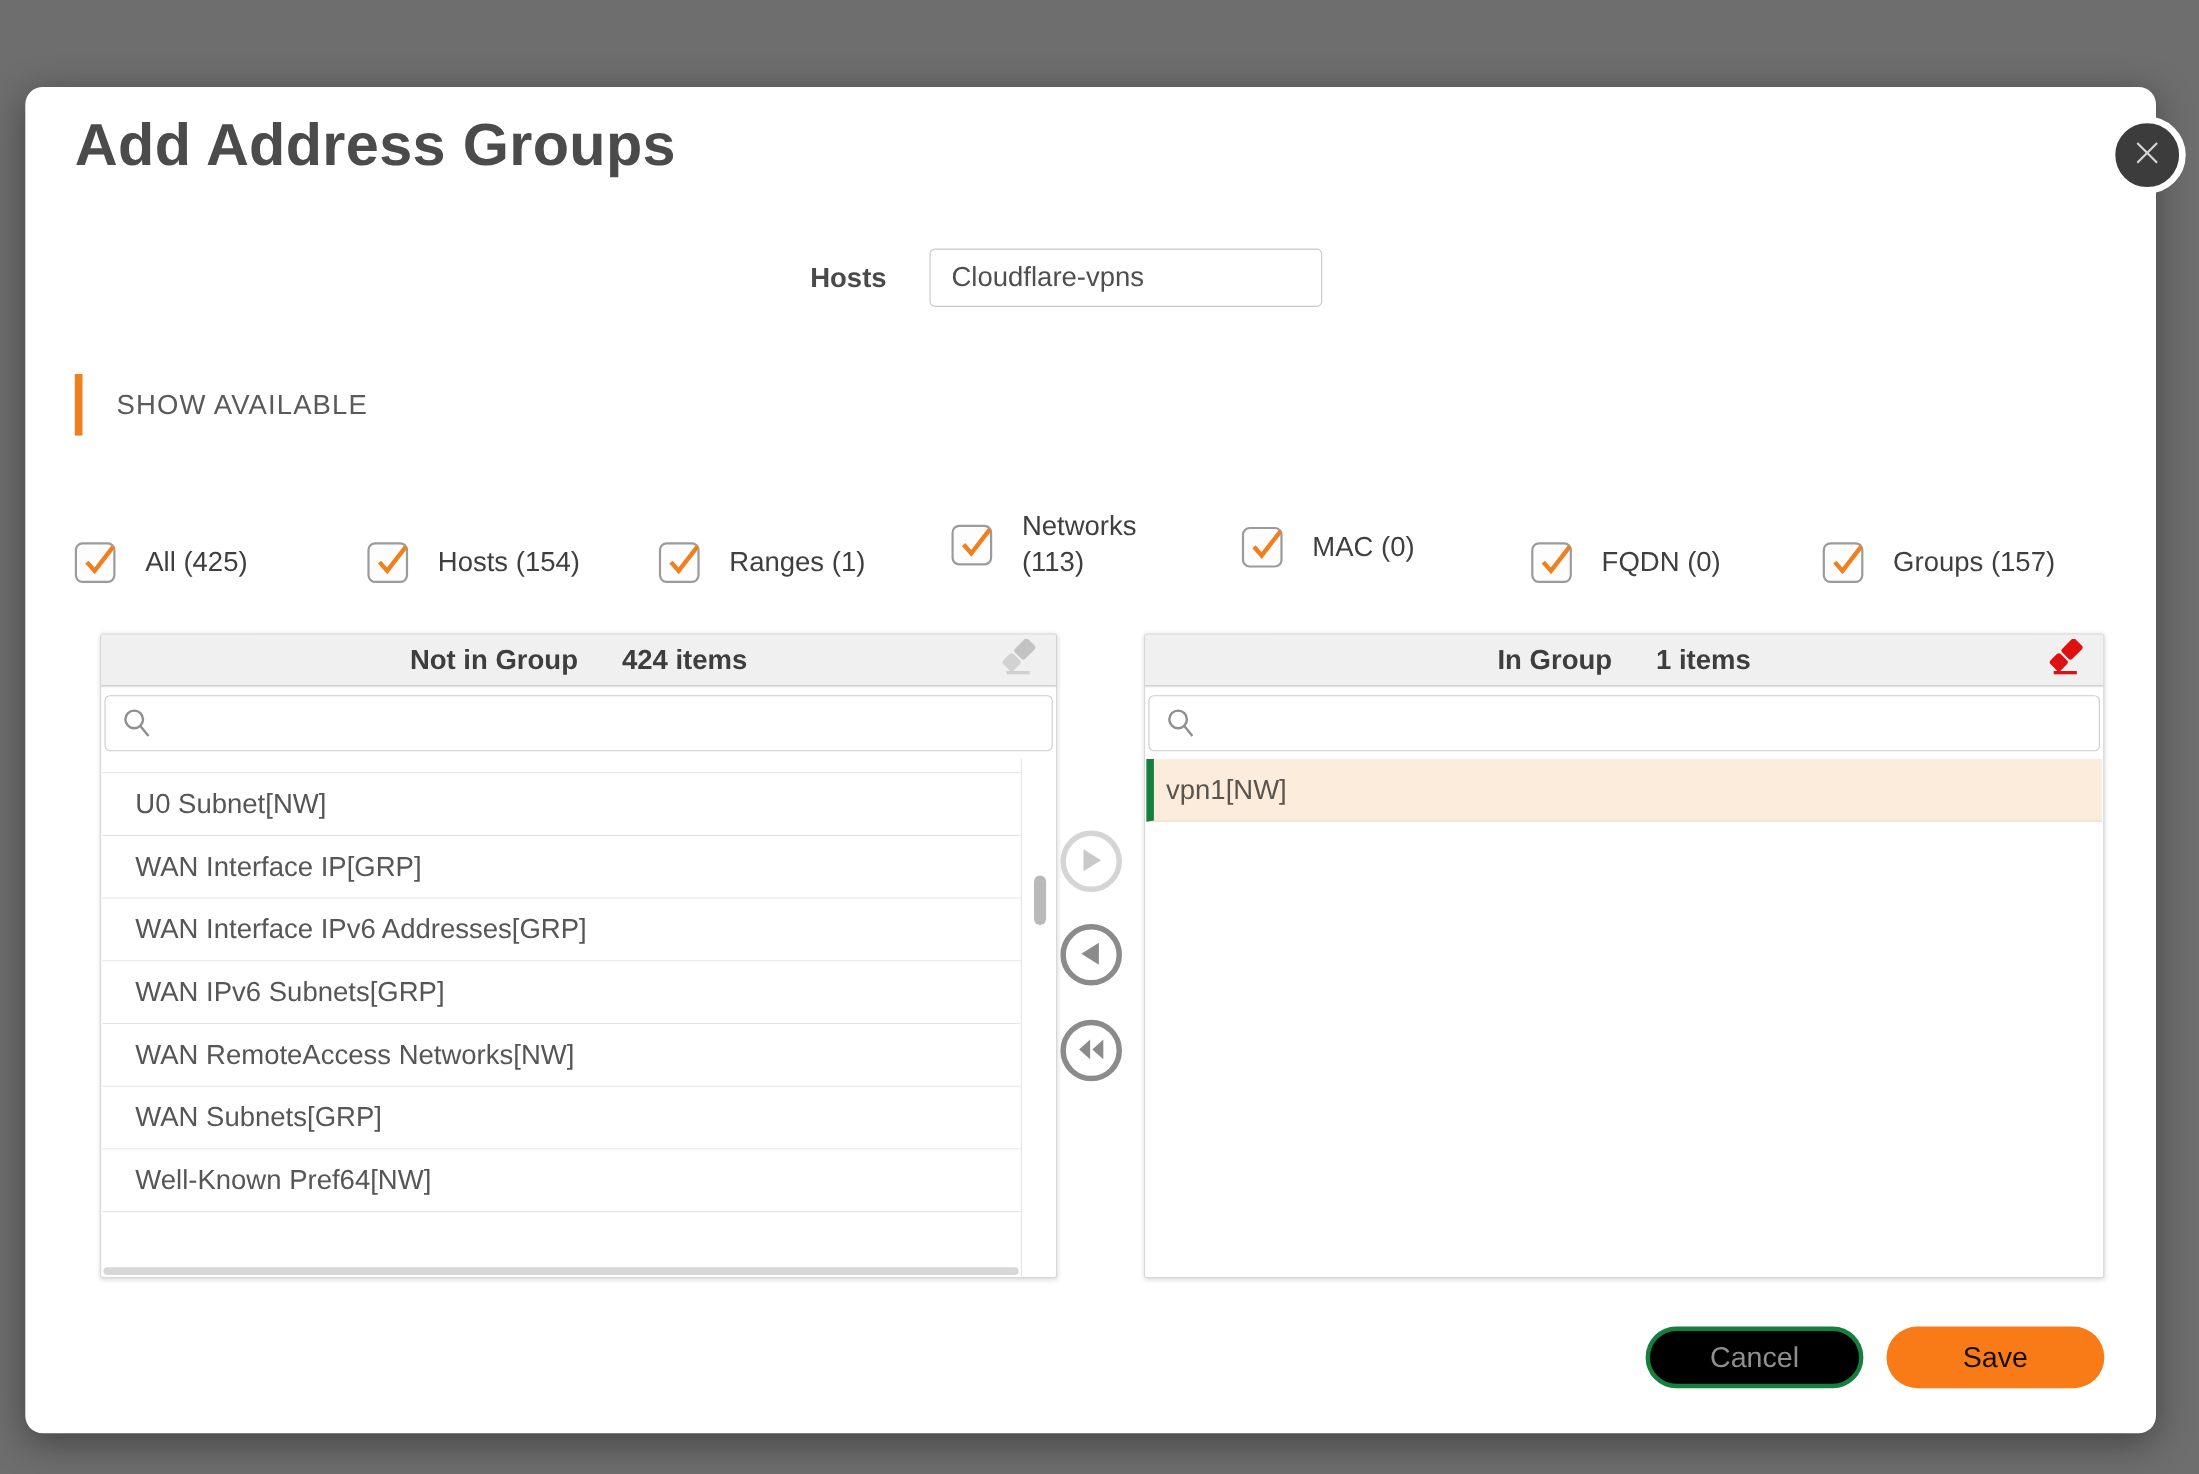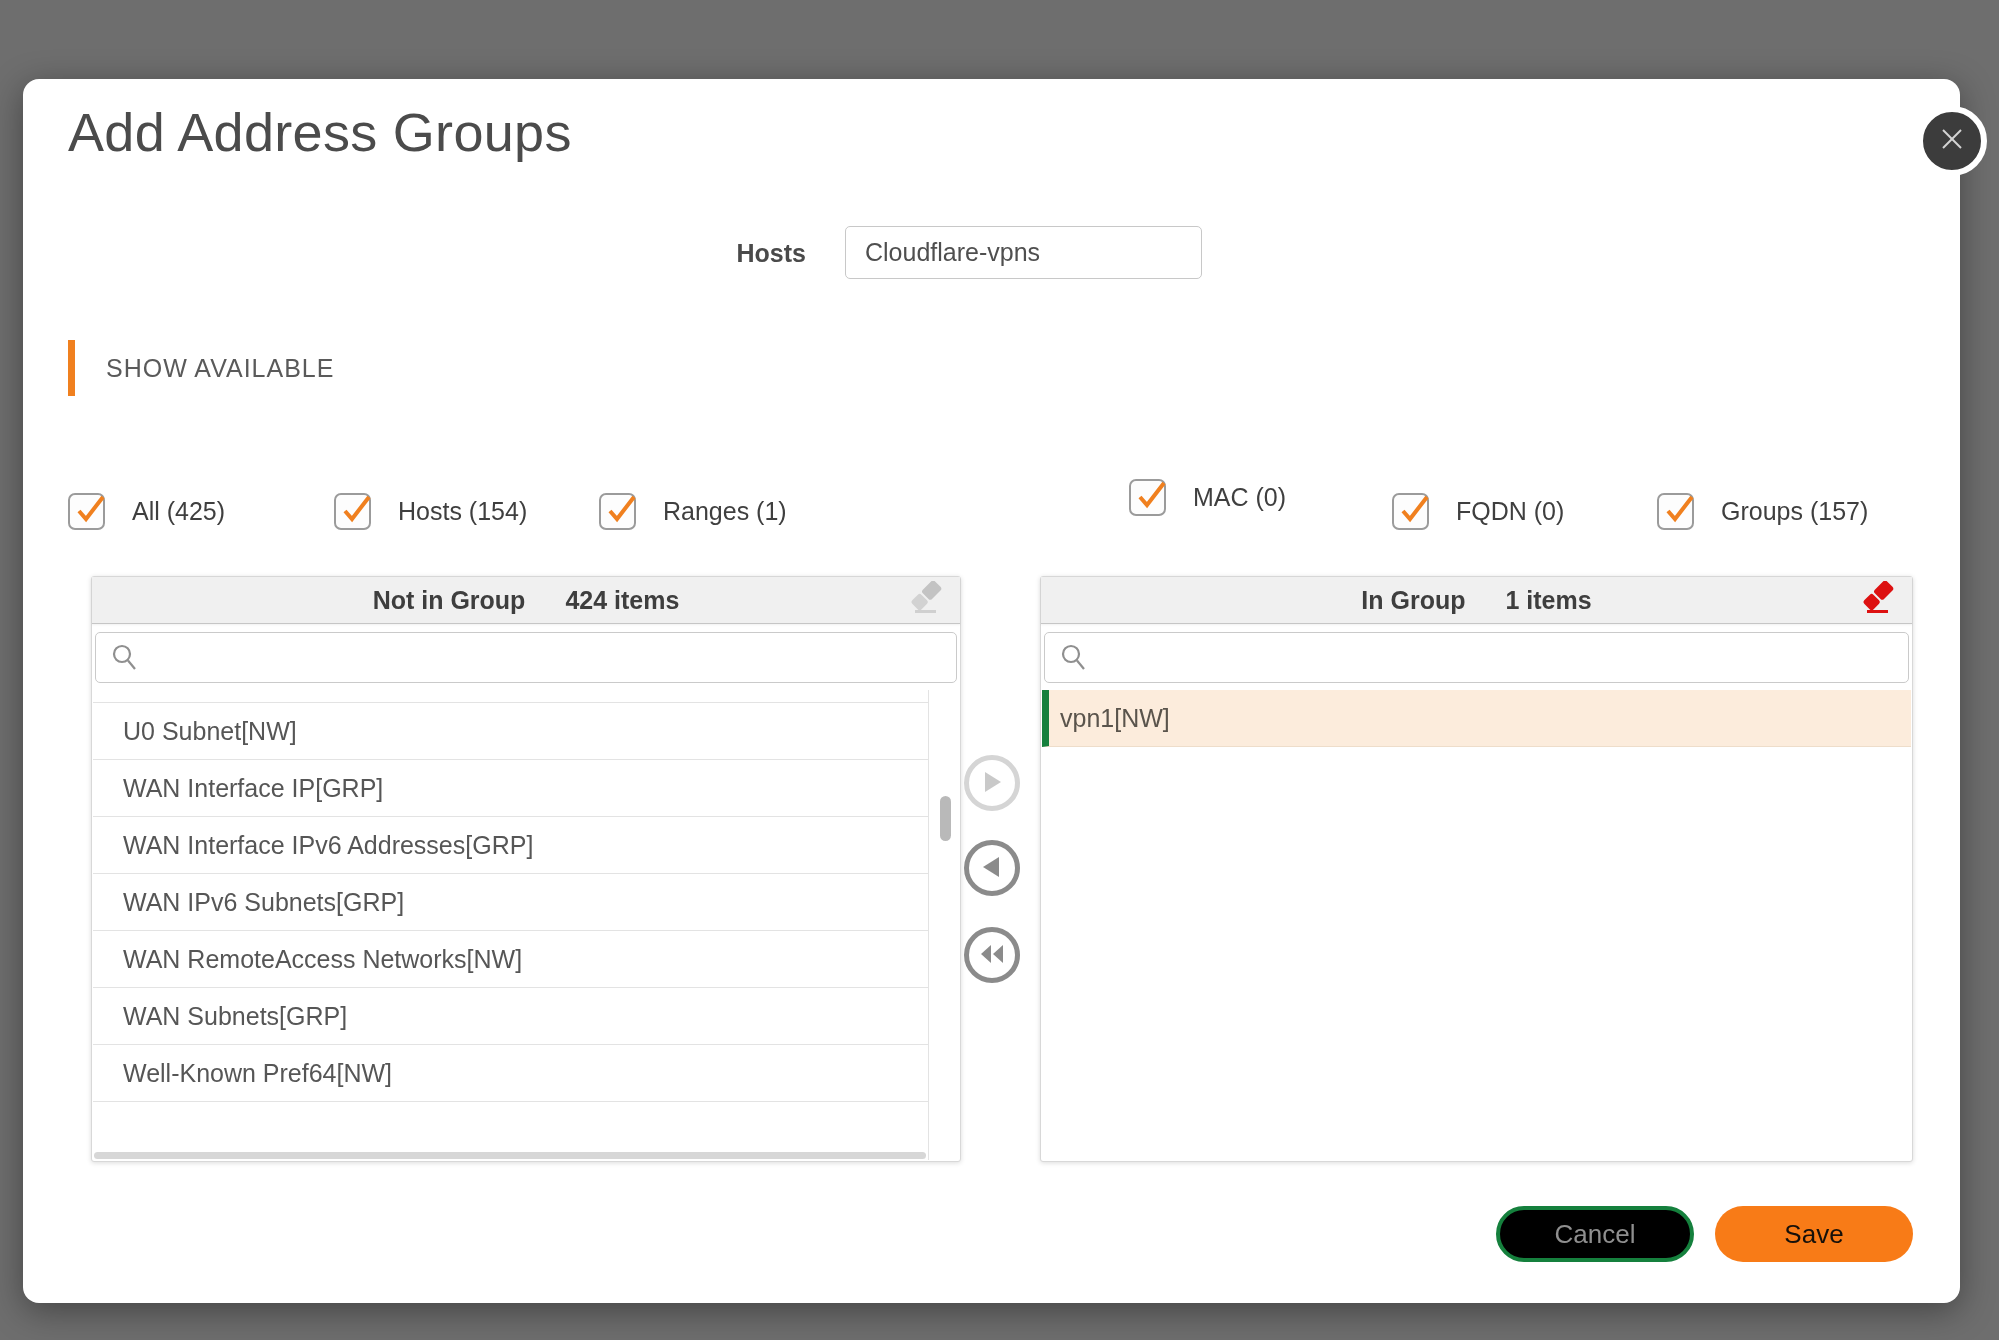--- a/index.html
+++ b/index.html
@@ -1,20 +1,20 @@
 <!DOCTYPE html>
 <html><head>
 <meta charset="utf-8">
 <style>
   html,body{margin:0;padding:0;background:#6e6e6e;}
   .screen{position:relative;width:1999px;height:1340px;background:#6e6e6e;overflow:hidden;
           font-family:"Liberation Sans",sans-serif;}
   .modal{position:absolute;left:23px;top:79px;width:1937px;height:1224px;background:#fff;
          border-radius:16px;box-shadow:0 8px 34px rgba(0,0,0,.38);}
-  .title{position:absolute;left:45px;top:22px;font-size:54px;font-weight:400;color:#4b4b4b;letter-spacing:.3px;}
+  .title{position:absolute;left:45px;top:22px;font-size:54px;font-weight:700;color:#4b4b4b;letter-spacing:.3px;}
   .close-btn{position:absolute;left:1894px;top:27px;width:58px;height:58px;border-radius:50%;
              background:#3c3c3c;border:6px solid #ffffff;display:flex;align-items:center;justify-content:center;cursor:pointer;}
   .name-label{position:absolute;left:640px;top:160px;width:143px;text-align:right;
               font-size:25px;font-weight:bold;color:#4a4a4a;}
   .name-input{position:absolute;left:822px;top:147px;width:357px;height:53px;box-sizing:border-box;
               border:1px solid #c8c8c8;border-radius:5px;padding:0 12px 0 19px;font-size:25px;color:#4f4f4f;
               font-family:"Liberation Sans",sans-serif;outline:none;}
   .section{position:absolute;left:45px;top:261px;display:flex;align-items:center;}
   .accent-bar{width:7px;height:56px;background:#F0801F;margin-right:31px;}
   .section-label{font-size:25px;color:#5a5a5a;letter-spacing:1px;}
@@ -104,20 +104,28 @@
       <span class="filter-label">Hosts (154)</span>
     </label>
     <label class="filter" id="f-ranges">
       <span class="cb">
           <svg width="38" height="38" viewBox="0 0 38 38">
             <polyline points="8,21 15,29 32,7" fill="none" stroke="#F0801F" stroke-width="4"></polyline>
           </svg>
         </span>
       <span class="filter-label">Ranges (1)</span>
     </label>
+    <label class="filter" id="f-networks">
+      <span class="cb">
+          <svg width="38" height="38" viewBox="0 0 38 38">
+            <polyline points="8,21 15,29 32,7" fill="none" stroke="#F0801F" stroke-width="4"></polyline>
+          </svg>
+        </span>
+      <span class="filter-label wrap">Networks (113)</span>
+    </label>
     <label class="filter" id="f-mac">
       <span class="cb">
           <svg width="38" height="38" viewBox="0 0 38 38">
             <polyline points="8,21 15,29 32,7" fill="none" stroke="#F0801F" stroke-width="4"></polyline>
           </svg>
         </span>
       <span class="filter-label">MAC (0)</span>
     </label>
     <label class="filter" id="f-fqdn">
       <span class="cb">

